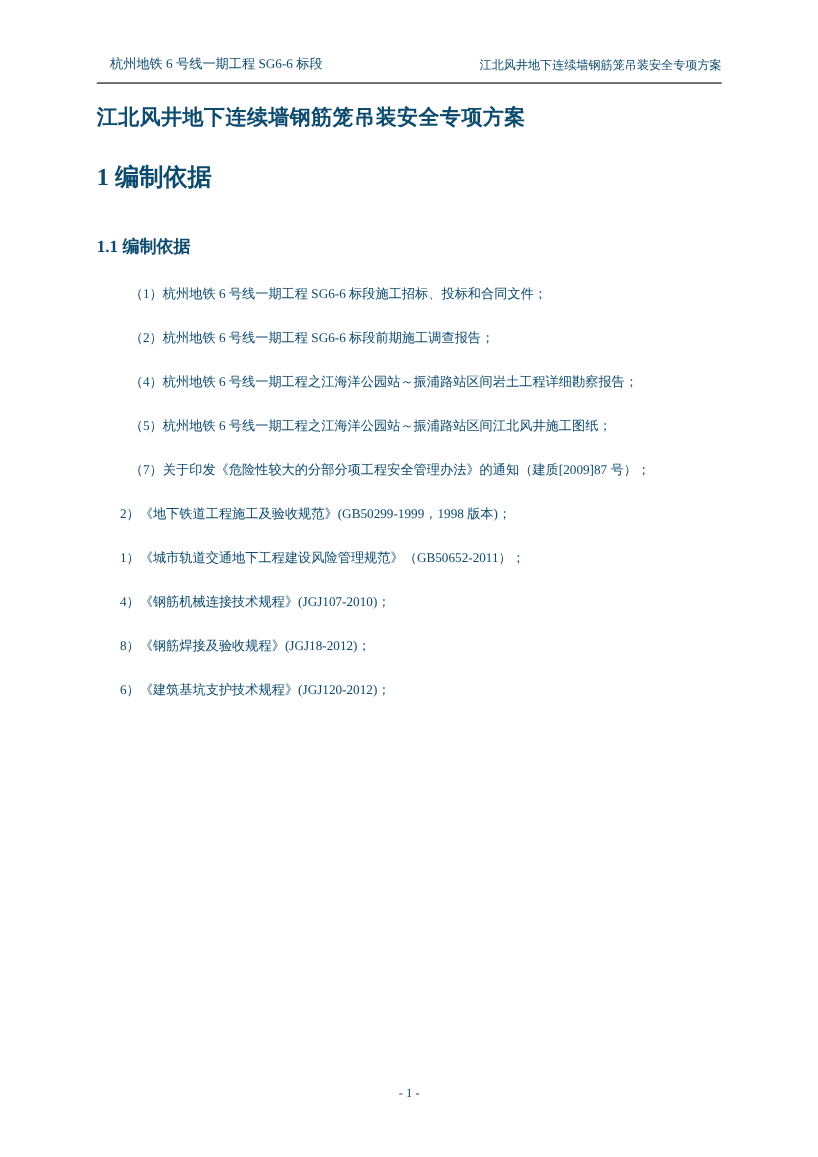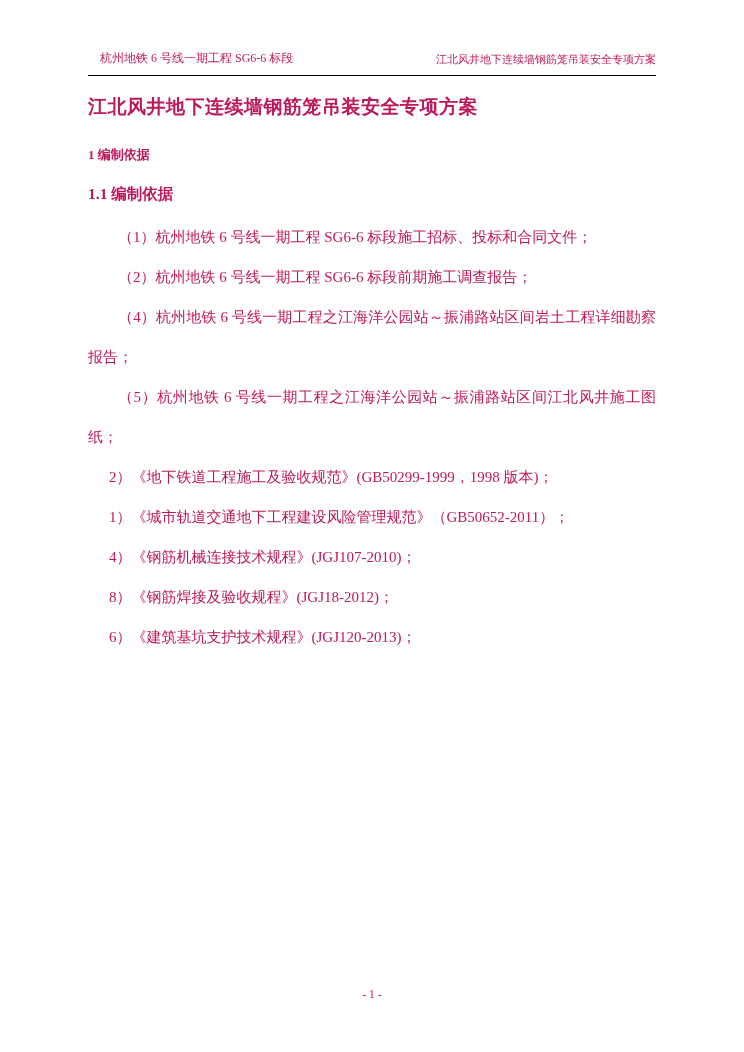--- a/index.html
+++ b/index.html
@@ -9,21 +9,21 @@
   }
   .page {
     position: relative;
     width: 744px;
     height: 1052px;
     margin: 0 auto;
     background: #ffffff;
     box-sizing: border-box;
     padding: 50px 88px 0 88px;
     font-family: "Liberation Serif", "DejaVu Serif", serif;
-    color: #be185d;
+    color: #0c4a6e;
     overflow: hidden;
   }
   .header {
     display: flex;
     justify-content: space-between;
     align-items: flex-end;
     font-size: 11.5px;
     padding: 0 0 8px 12px;
     border-bottom: 1.5px solid #000000;
   }
@@ -35,34 +35,34 @@
     white-space: nowrap;
     font-size: 11px;
   }
   .doc-title {
     font-size: 19px;
     font-weight: bold;
     margin: 18px 0 0 0;
     letter-spacing: 0.5px;
   }
   .h1 {
-    font-size: 13px;
+    font-size: 22px;
     font-weight: bold;
     margin: 26px 0 0 0;
   }
   .h2 {
     font-size: 15.5px;
     font-weight: bold;
-    margin: 20px 0 0 0;
+    margin: 38px 0 0 0;
   }
   .body-text {
     margin-top: 12px;
   }
   .para {
-    font-size: 15px;
+    font-size: 12px;
     line-height: 40px;
     text-align: justify;
     margin: 0;
   }
   .para.indent {
     text-indent: 30px;
   }
   .para.list {
     text-indent: 21px;
   }
@@ -89,22 +89,23 @@
 
   <div class="h1">1 编制依据</div>
 
   <div class="h2">1.1 编制依据</div>
 
   <div class="body-text">
     <p class="para indent">（1）杭州地铁 6 号线一期工程 SG6-6 标段施工招标、投标和合同文件；</p>
     <p class="para indent">（2）杭州地铁 6 号线一期工程 SG6-6 标段前期施工调查报告；</p>
     <p class="para indent">（4）杭州地铁 6 号线一期工程之江海洋公园站～振浦路站区间岩土工程详细勘察报告；</p>
     <p class="para indent">（5）杭州地铁 6 号线一期工程之江海洋公园站～振浦路站区间江北风井施工图纸；</p>
+    <p class="para indent">（7）关于印发《危险性较大的分部分项工程安全管理办法》的通知（建质[2009]87 号）；</p>
     <p class="para list">2）《地下铁道工程施工及验收规范》(GB50299-1999，1998 版本)；</p>
     <p class="para list">1）《城市轨道交通地下工程建设风险管理规范》（GB50652-2011）；</p>
     <p class="para list">4）《钢筋机械连接技术规程》(JGJ107-2010)；</p>
     <p class="para list">8）《钢筋焊接及验收规程》(JGJ18-2012)；</p>
-    <p class="para list">6）《建筑基坑支护技术规程》(JGJ120-2013)；</p>
+    <p class="para list">6）《建筑基坑支护技术规程》(JGJ120-2012)；</p>
   </div>
 
   <div class="footer">- 1 -</div>
 
 </div>
 
 </body></html>

